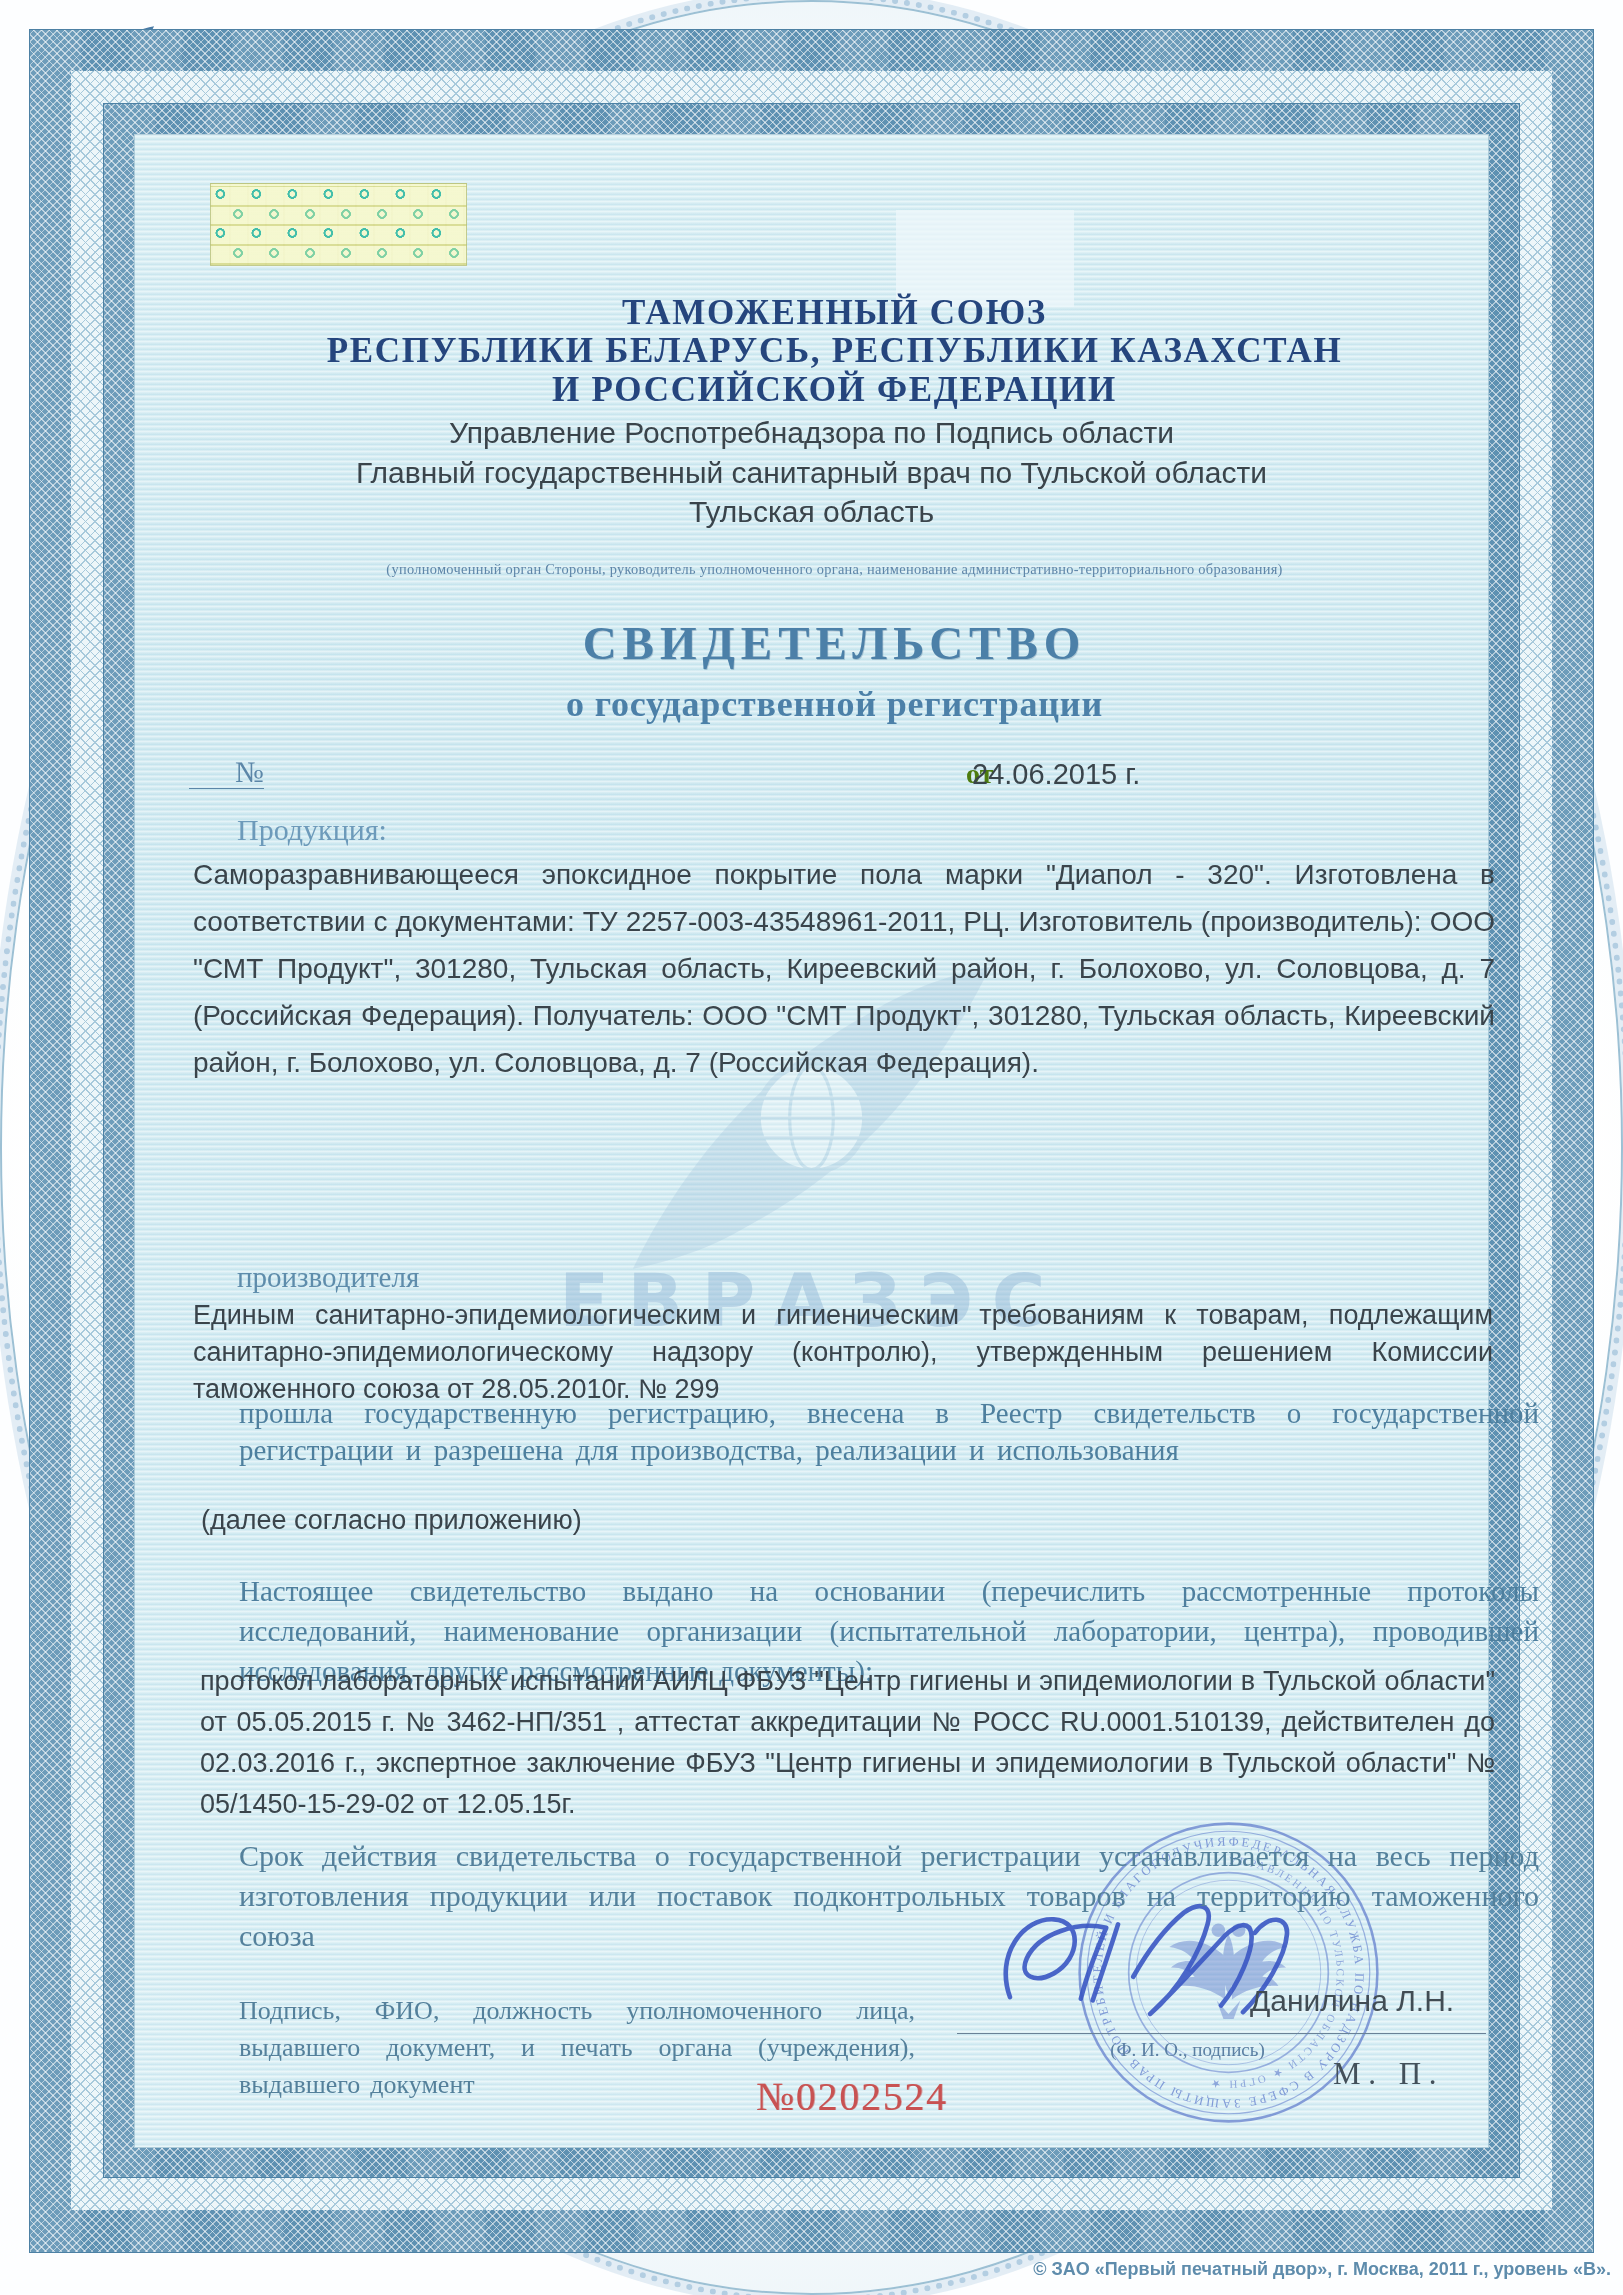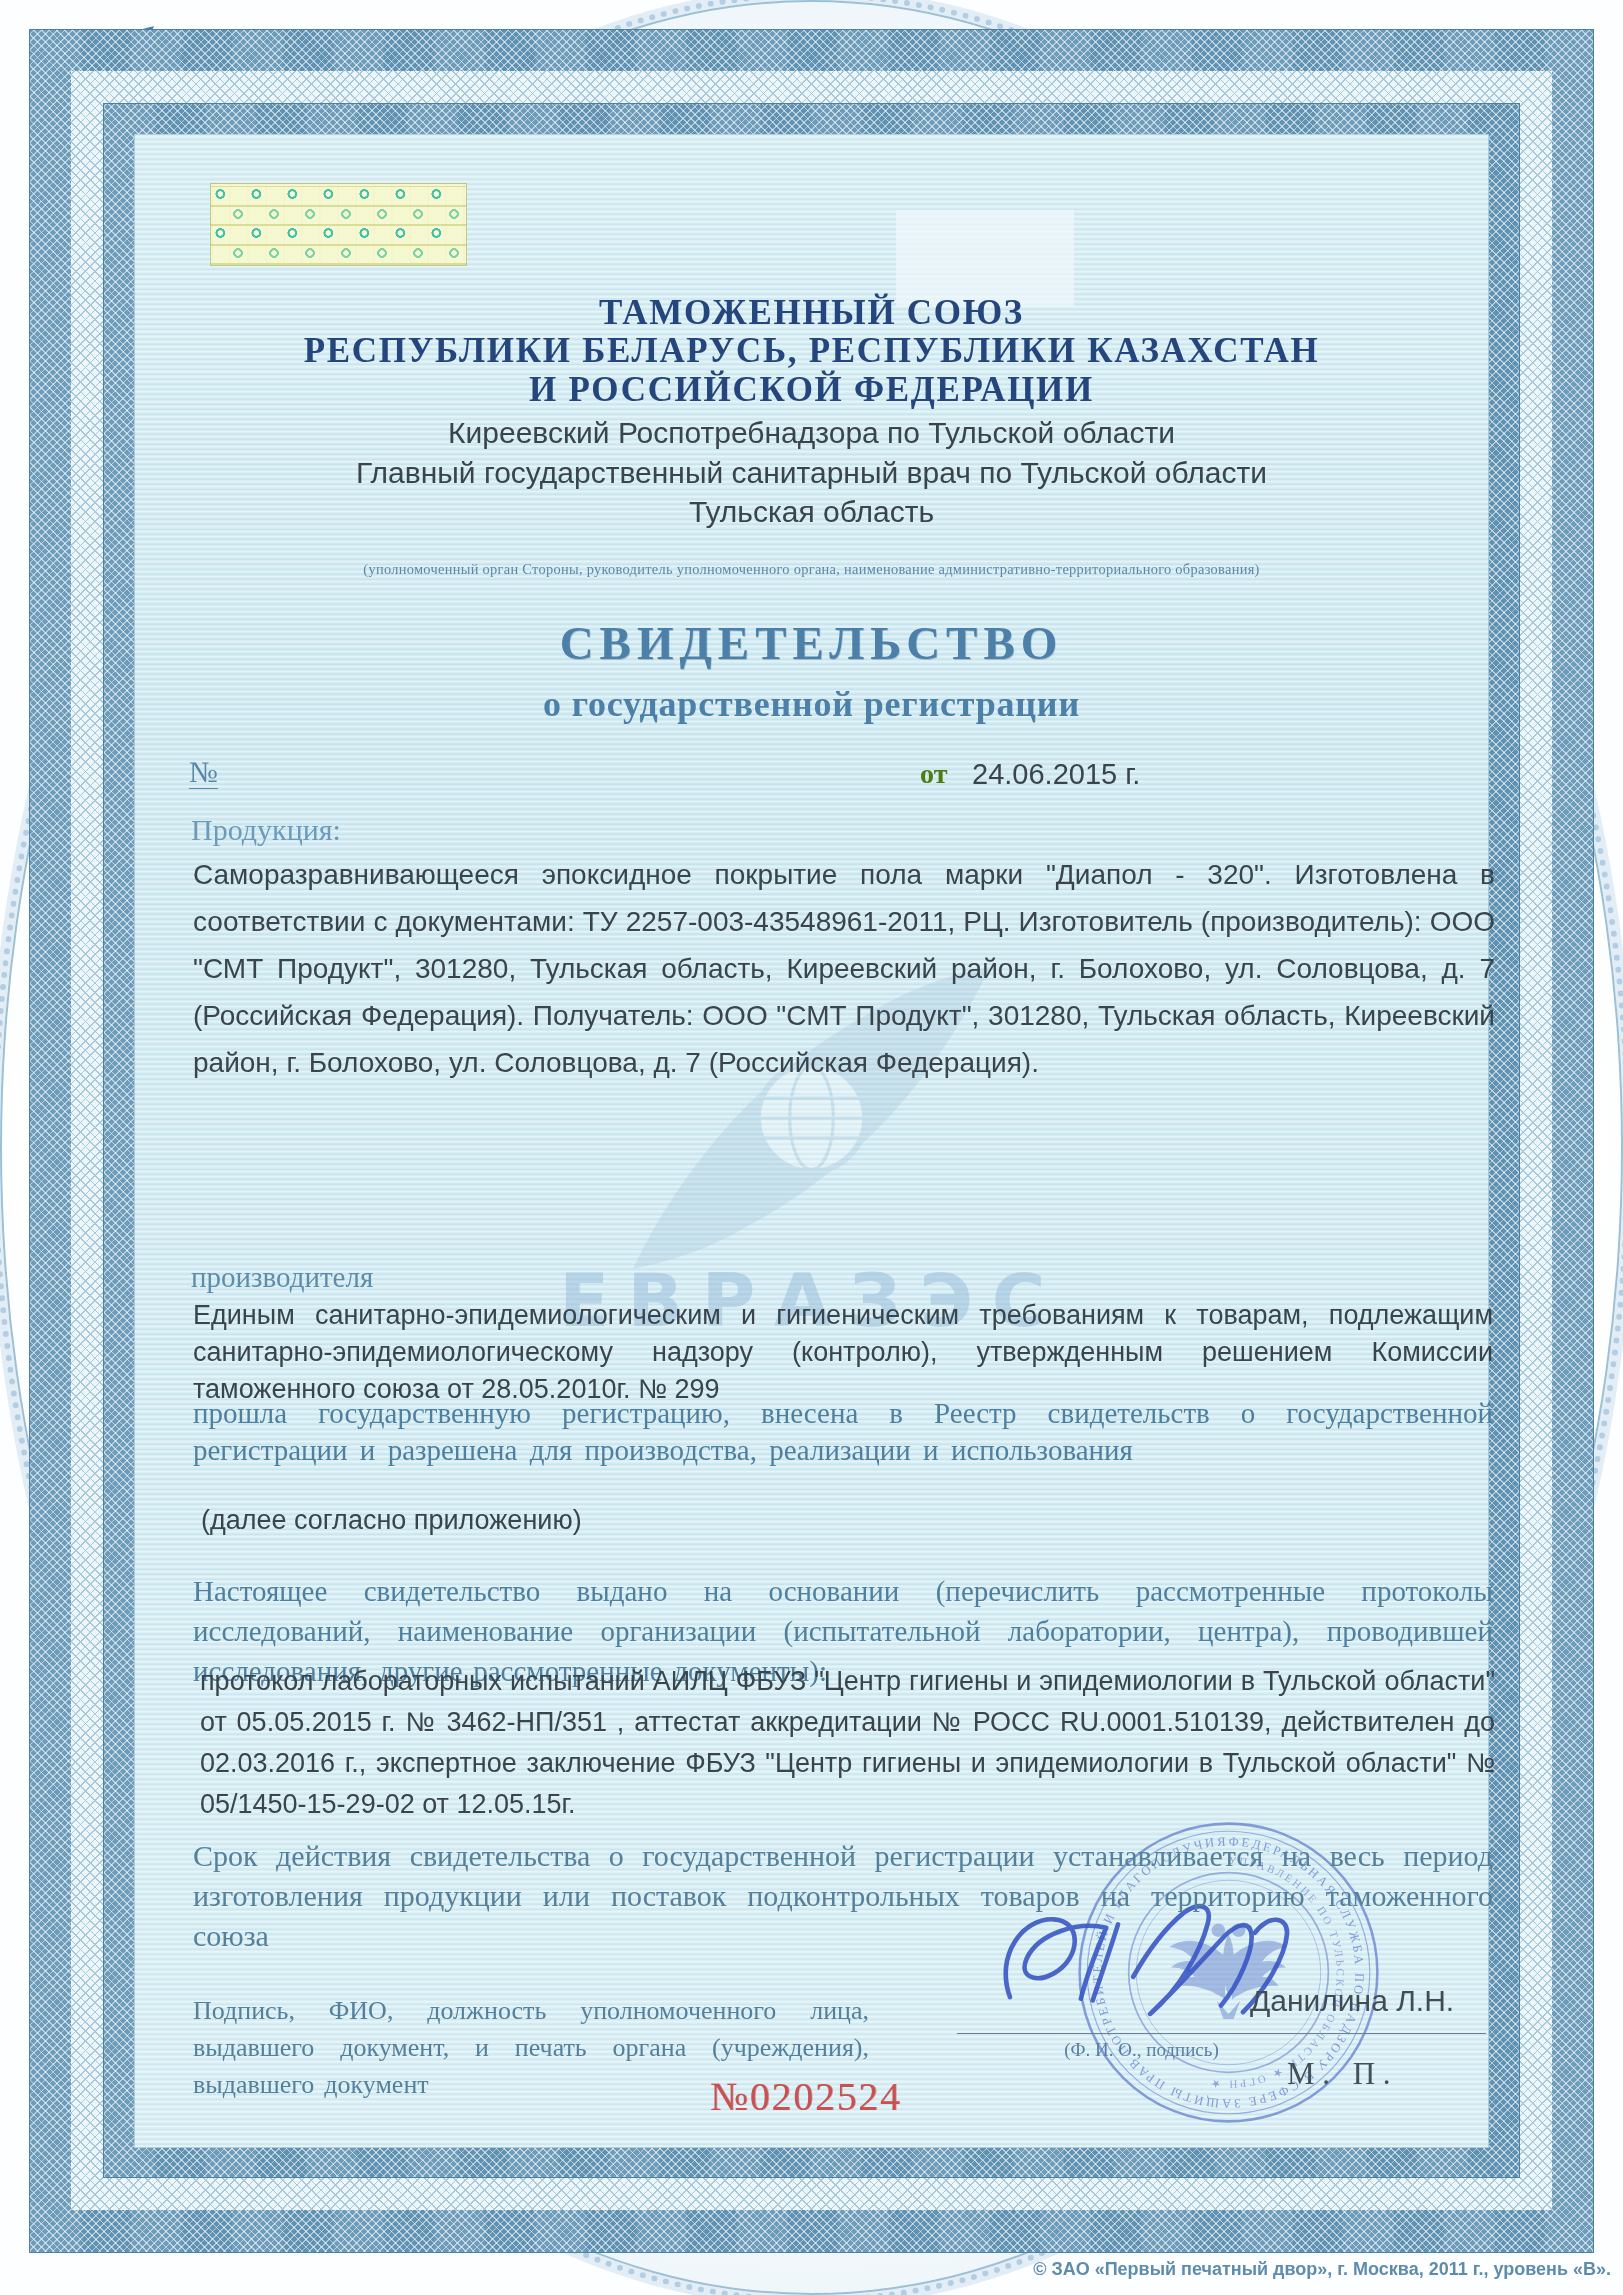--- a/index.html
+++ b/index.html
@@ -23,21 +23,21 @@
   #f2{inset:71px 71px 85px 71px;}
   #f3{inset:103px 103px 117px 103px;z-index:3;}
   #paper{inset:134px 134px 147px 134px;z-index:4;
     background:
       repeating-linear-gradient(0deg, rgba(255,255,255,.45) 0 1px, rgba(173,216,230,.25) 2.1px 3px, rgba(255,255,255,.2) 4px 5px),
       linear-gradient(180deg,#d6edf3,#cde8f0 30%,#d2ebf2 70%,#d8eef4);
     border:1.7px solid rgba(90,140,170,.35);}
   
   .abs{position:absolute;z-index:8;}
   .ctr{left:0;right:0;text-align:center;}
-  .serif{font-family:"Liberation Serif","DejaVu Serif",serif;}
+  .serif{font-family:"Liberation Serif","DejaVu Serif",serif;padding-left:46px;}
   .sans{font-family:"Liberation Sans","DejaVu Sans",sans-serif;}
   .just{text-align:justify;}
   .navy{color:#25457d;font-weight:bold;letter-spacing:1.7px;}
   .darktext{color:#3a444b;}
   .bluetext{color:#4e7f9e;}
   
   #hdr1{top:293px;font-size:35px;}
   #hdr2{top:331px;font-size:35px;}
   #hdr3{top:370px;font-size:35px;}
   #auth1{top:416px;font-size:30px;}
@@ -138,21 +138,21 @@
         <use href="#sym-swoosh"></use>
       </svg>
     <div class="org">ЕВРАЗЭС</div>
   </div>
 
   <div id="hologram"></div>
 
   <div class="abs ctr serif navy" id="hdr1">ТАМОЖЕННЫЙ СОЮЗ</div>
   <div class="abs ctr serif navy" id="hdr2">РЕСПУБЛИКИ БЕЛАРУСЬ, РЕСПУБЛИКИ КАЗАХСТАН</div>
   <div class="abs ctr serif navy" id="hdr3">И РОССИЙСКОЙ ФЕДЕРАЦИИ</div>
-  <div class="abs ctr sans darktext" id="auth1">Киреевский Роспотребнадзора по Тульской области</div>
+  <div class="abs ctr sans darktext" id="auth1">Управление Роспотребнадзора по Подпись области</div>
   <div class="abs ctr sans darktext" id="auth2">Главный государственный санитарный врач по Тульской области</div>
   <div class="abs ctr sans darktext" id="auth3">Тульская область</div>
   <div class="abs ctr serif" id="smallcap1">(уполномоченный орган Стороны, руководитель уполномоченного органа, наименование административно-территориального образования)</div>
 
   <div class="abs ctr serif" id="title-main">СВИДЕТЕЛЬСТВО</div>
   <div class="abs ctr serif" id="title-sub">о государственной регистрации</div>
 
   <div class="abs serif" id="no-sign">№</div>
   <div class="abs serif" id="from-label">от</div>
   <div class="abs sans darktext" id="date-value">24.06.2015 г.</div>

